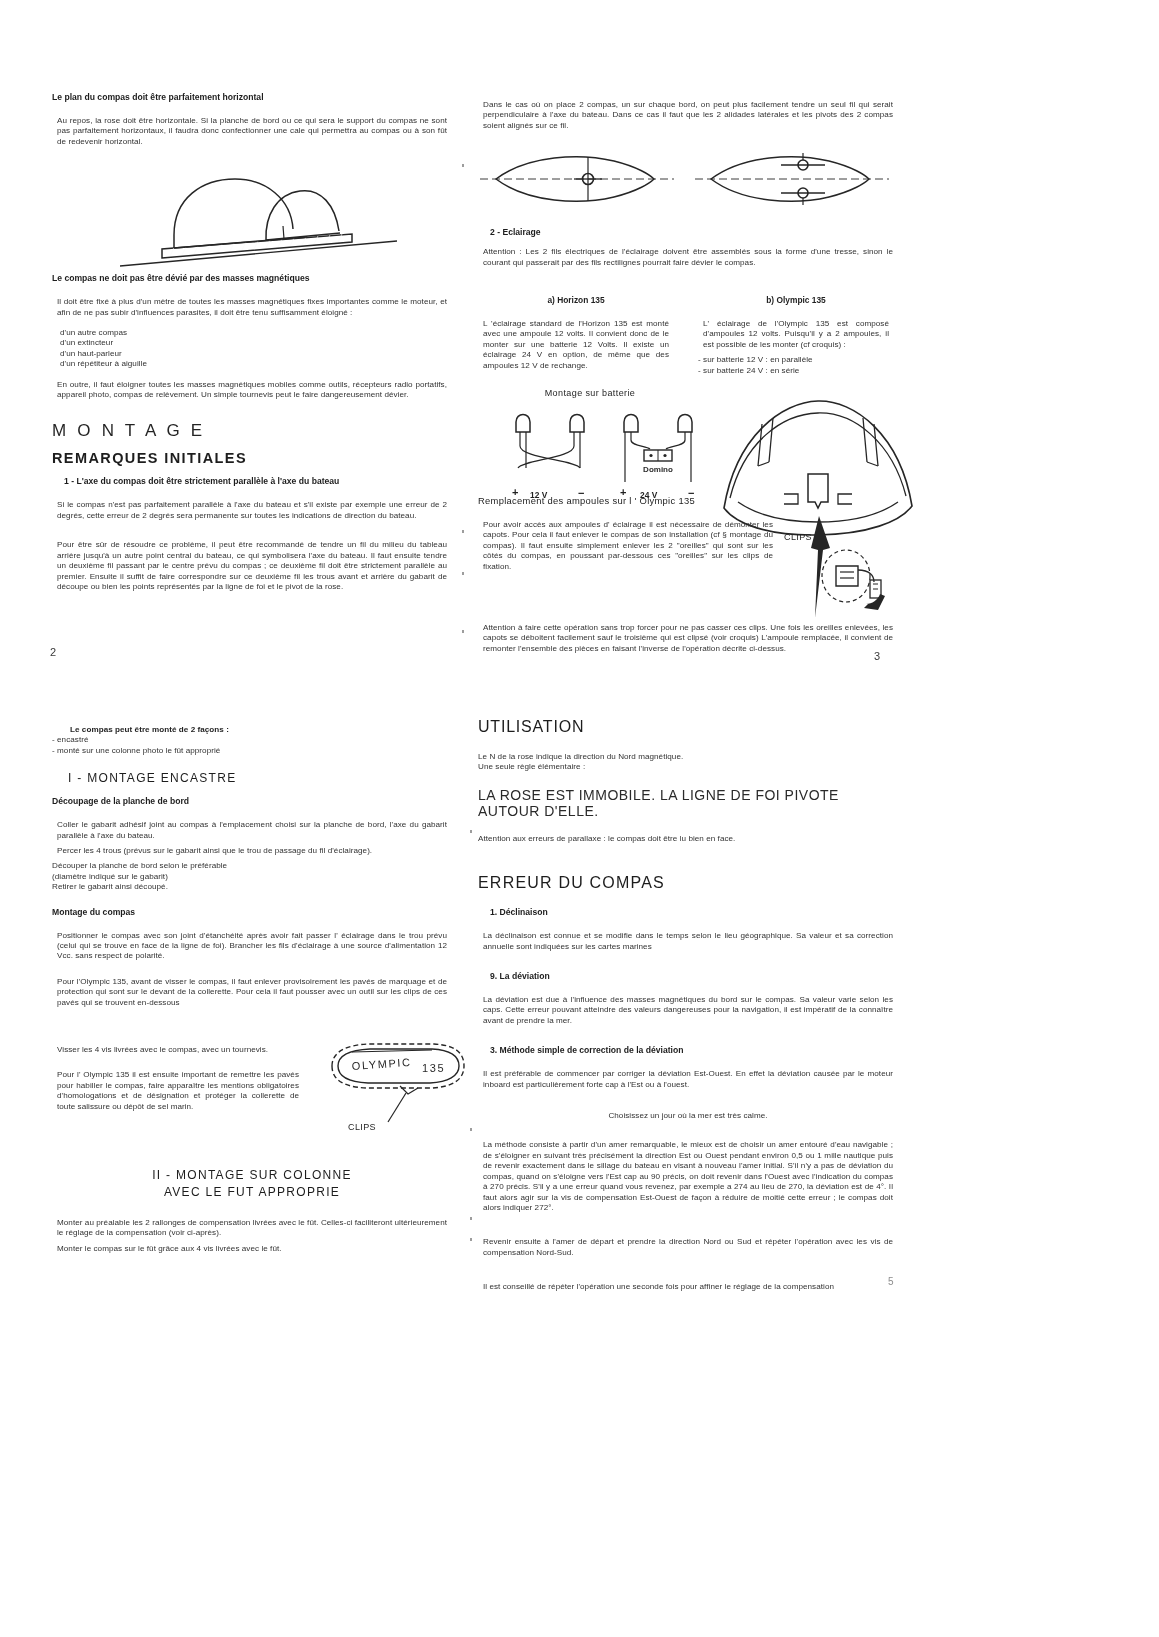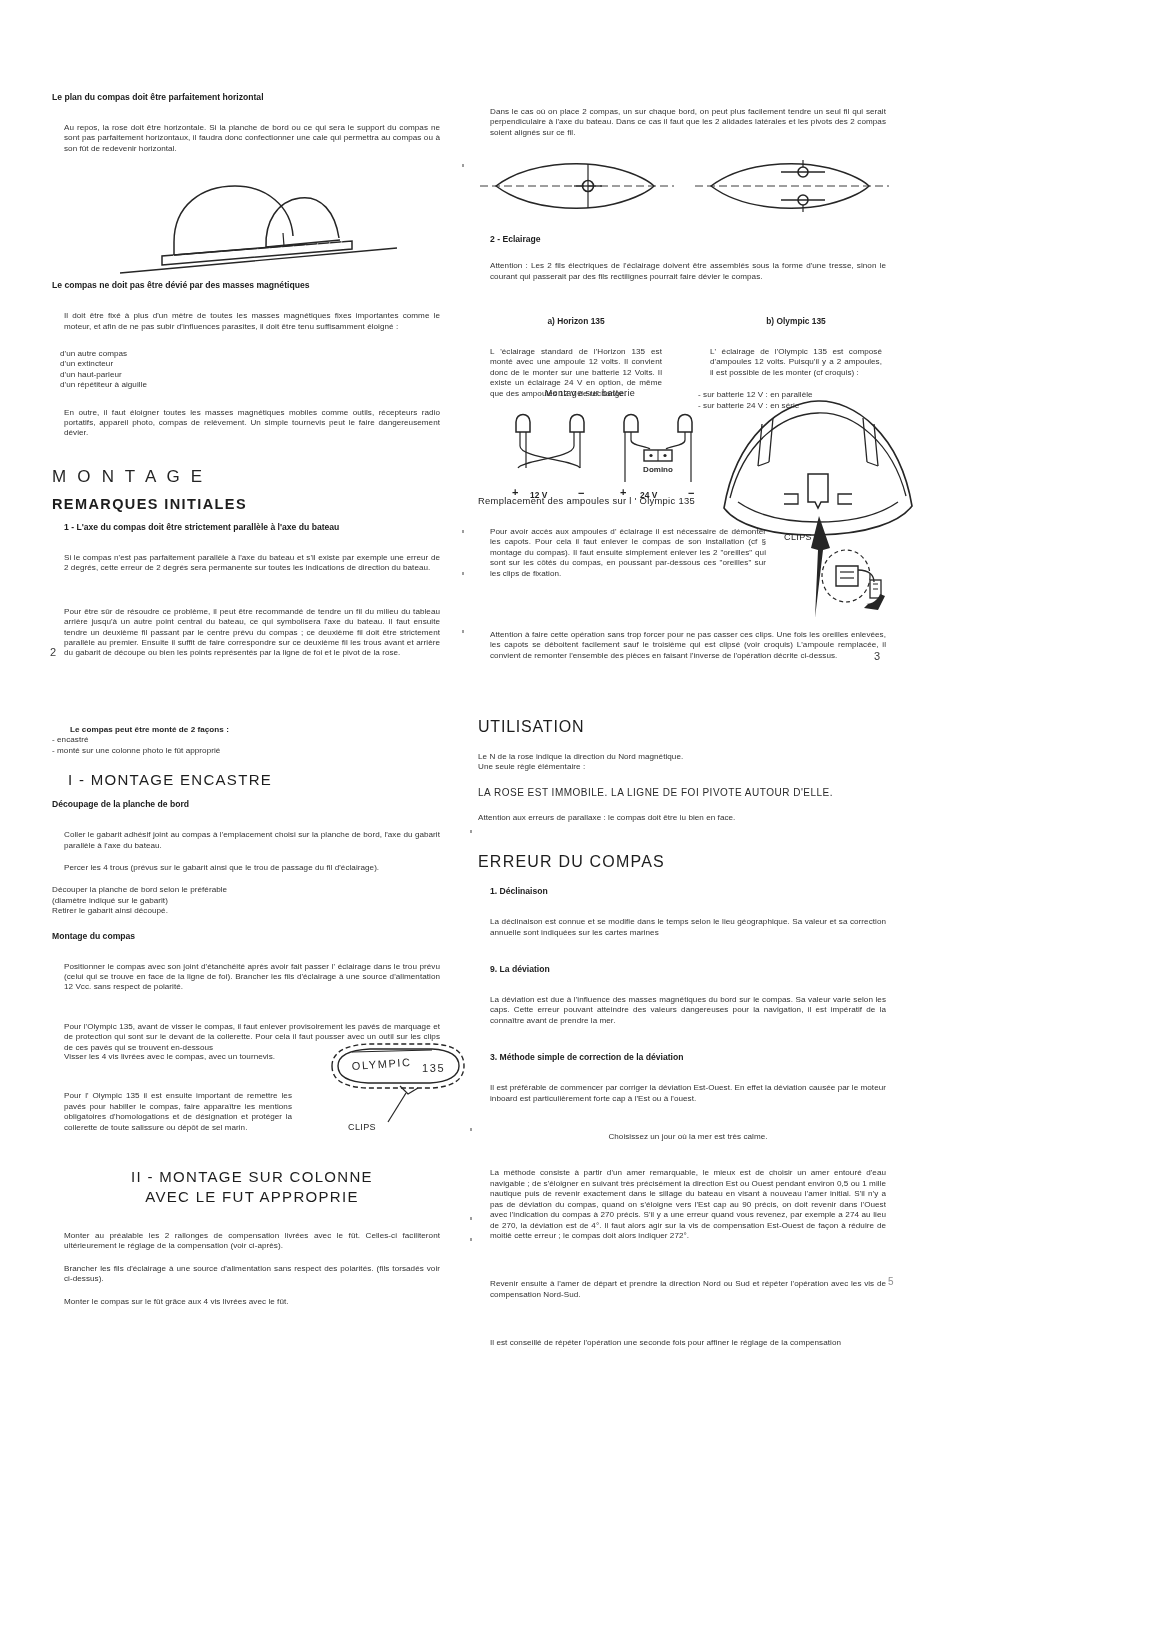--- a/index.html
+++ b/index.html
@@ -11,47 +11,47 @@
   }
   
   #scan{
     position:absolute;left:0;top:0;width:1159px;height:1637px;
     filter:contrast(0.92) brightness(1.02);
   }
   .col{position:absolute;}
   .colL{left:52px;width:400px;}
   .colR{left:478px;width:420px;}
 
-  p,div.t{margin:12px;}
+  p,div.t{margin:5px;}
   .body{
     font-size:8.1px;line-height:10.4px;text-align:justify;
     color:#2a2a2a;letter-spacing:.05px;
   }
   .body.nj{text-align:left;}
   .bold{font-weight:bold;color:#161616;}
   .sp{height:9px;}
   .sp-s{height:5px;}
   .sp-l{height:14px;}
 
   h1.big{
     font-size:17px;font-weight:normal;letter-spacing:3.2px;
     margin:0;color:#1a1a1a;
   }
   h2.sec{
     font-size:14.5px;font-weight:bold;letter-spacing:1.4px;
     margin:0;color:#141414;
   }
   h2.sec2{
-    font-size:15px;font-weight:normal;letter-spacing:1.3px;
+    font-size:12px;font-weight:normal;letter-spacing:1.3px;
     margin:0;color:#141414;
   }
   h3.subi{font-size:8.6px;font-weight:bold;margin:0 0 0 12px;color:#141414;}
   .head-underline{font-size:8.6px;font-weight:bold;color:#141414;}
   .center{text-align:center;}
-  .caps{font-size:10px;letter-spacing:.5px;color:#222;}
+  .caps{font-size:14px;letter-spacing:.5px;color:#222;}
 
   .pgnum{position:absolute;font-size:11px;color:#333;}
 
   
   .speck{position:absolute;background:#7a7a7a;width:2px;height:3px;opacity:.75;}
 
   svg{display:block;overflow:visible;}
   .ln{fill:none;stroke:#1d1d1d;}
   .fl{fill:#1d1d1d;}
 
@@ -317,21 +317,20 @@
       <text x="100" y="36" font-family="Liberation Sans, sans-serif" font-size="11" letter-spacing="1.6" fill="#1d1d1d">135</text>
     </svg>
     <span class="figcap" style="position:absolute;left:26px;top:86px;">CLIPS</span>
   </div>
 
   <div class="col colL" style="top:1168px;">
     <h2 class="sec2 center">II - MONTAGE SUR COLONNE</h2>
     <h2 class="sec2 center" style="margin-top:3px;">AVEC LE FUT APPROPRIE</h2>
     <div style="height:14px;"></div>
     <p class="body">Monter au préalable les 2 rallonges de compensation livrées avec le fût. Celles-ci faciliteront ultérieurement le réglage de la compensation (voir ci-après).</p>
-    <p class="body">Brancher les fils d'éclairage à une source d'alimentation  sans respect des polarités. (fils torsadés voir ci-dessus).</p>
     <p class="body">Monter le compas sur le fût grâce aux 4 vis livrées avec le fût.</p>
   </div>
 
   <div class="col colR" style="top:718px;">
 
     <h2 class="sec2" style="font-size:16px;letter-spacing:.8px;">UTILISATION</h2>
     <div style="height:16px;"></div>
     <div class="body nj">Le N de la rose indique la direction du Nord magnétique.</div>
     <div class="body nj">Une seule règle élémentaire :</div>
     <div style="height:14px;"></div>

